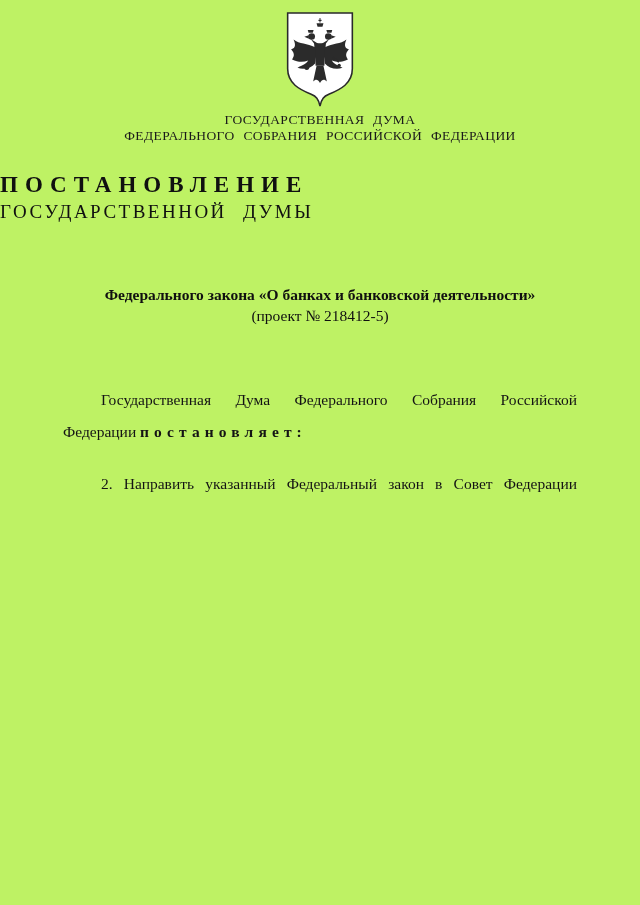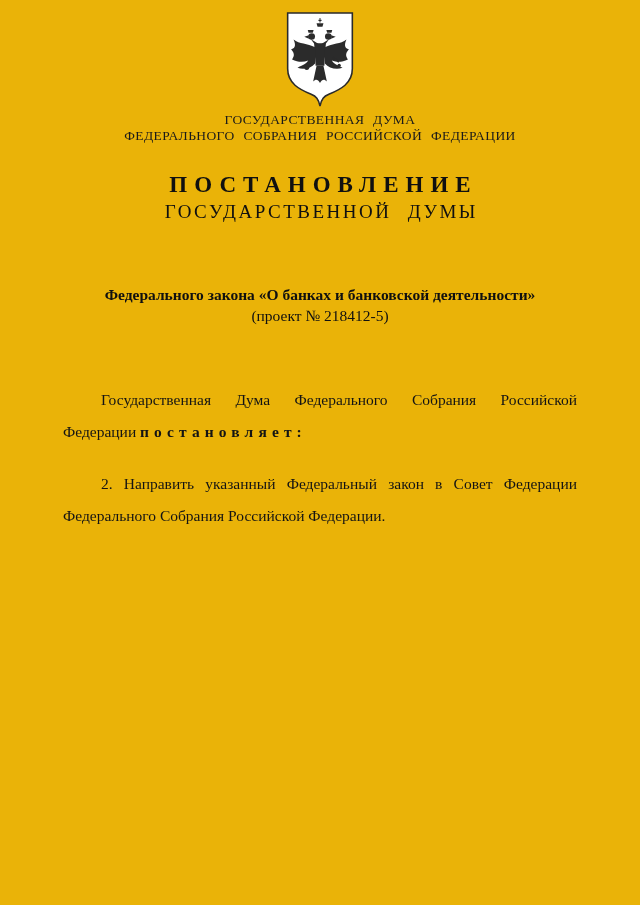--- a/index.html
+++ b/index.html
@@ -4,41 +4,41 @@
 <style>
   html,body{margin:0;padding:0;}
   body{
     width:640px;height:905px;
     background:#ffffff;
     font-family:"Liberation Serif","DejaVu Serif",serif;
     color:#151515;
     position:relative;
     overflow:hidden;
   }
-  .page{position:absolute;inset:0;background:#eab308;}
+  .page{position:absolute;inset:0;background:#bef264;}
 
   
   .emblem{
     position:absolute;top:10px;left:50%;transform:translateX(-50%);
     width:76px;height:98px;
   }
   .emblem svg{display:block;width:100%;height:100%;}
 
   
   .hdr{
     position:absolute;top:112px;left:0;right:0;
     text-align:center;
     font-size:13.5px;line-height:16px;
     letter-spacing:0.4px;word-spacing:5px;
     color:#1a1a1a;
   }
   .hdr .h-line{white-space:nowrap;}
 
   
-  .doctype{position:absolute;top:172px;left:0;right:0;text-align:center;color:#101010;}
+  .doctype{position:absolute;top:172px;left:0;right:0;color:#101010;}
   .doctype .dt1{
     font-size:23px;font-weight:bold;letter-spacing:7px;margin-right:-7px;
     line-height:26px;white-space:nowrap;
   }
   .doctype .dt2{
     font-size:19px;letter-spacing:2.5px;margin-right:-2.5px;word-spacing:9px;
     line-height:22px;margin-top:3px;white-space:nowrap;
   }
 
   
@@ -126,17 +126,16 @@
   <div class="body-text">
 
     <div class="para gap-lg">
       <div class="ln j indent">Государственная Дума Федерального Собрания Российской</div>
       <div class="ln"><span>Федерации </span><span class="bold-spaced">постановляет:</span></div>
     </div>
 
 
     <div class="para">
       <div class="ln j indent">2. Направить указанный Федеральный закон в Совет Федерации</div>
-      <div class="ln">Федерального Собрания Российской Федерации.</div>
     </div>
 
   </div>
 </div>
 
 </body></html>

